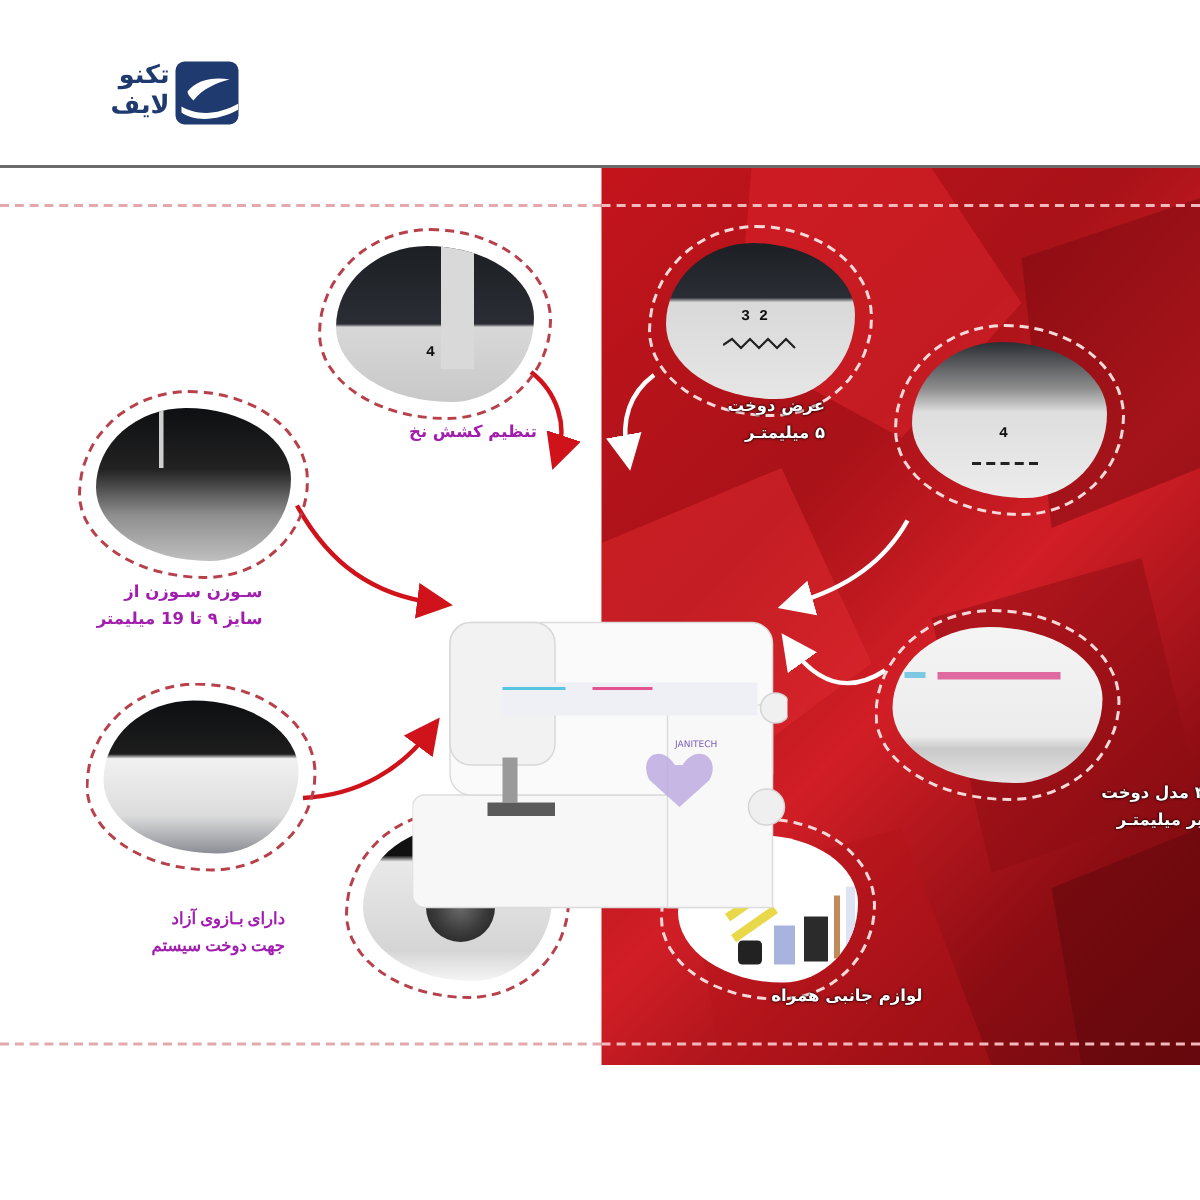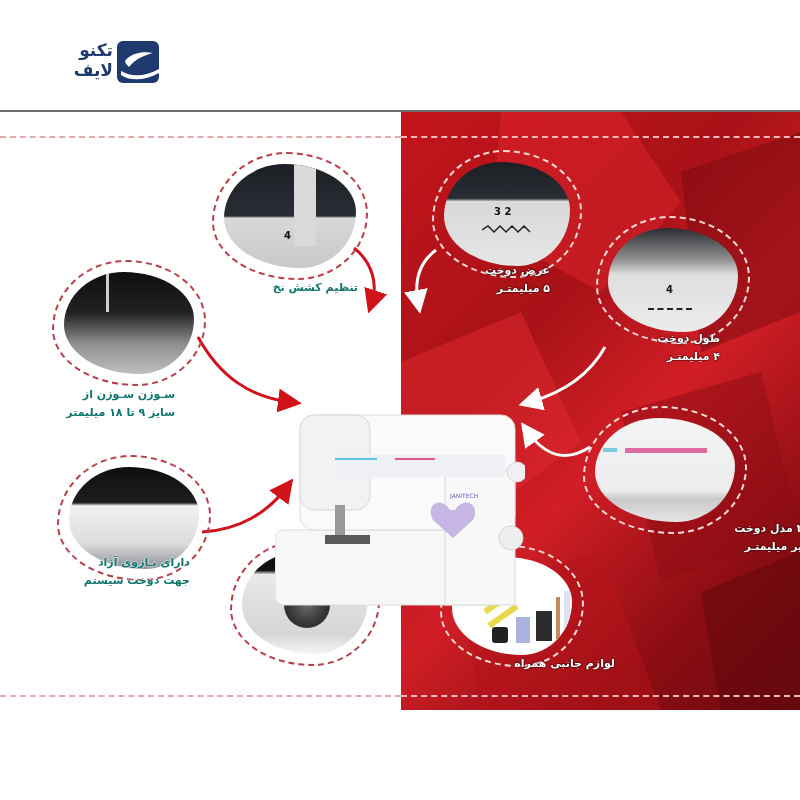--- a/index.html
+++ b/index.html
@@ -8,23 +8,23 @@
   .logo-text{position:absolute;left:38px;top:40px;width:75px;text-align:right;color:#1f3a6e;font-weight:bold;font-size:17px;line-height:20px;direction:rtl;}
   .topline{position:absolute;left:0;top:110px;width:800px;height:2px;background:#6b6b6b;}
   .panel{position:absolute;left:0;top:112px;width:800px;height:598px;}
   .left-half{position:absolute;left:0;top:0;width:401px;height:598px;background:#ffffff;}
   .right-half{position:absolute;left:401px;top:0;width:399px;height:598px;
     background:linear-gradient(135deg,#c4141c 0%,#a81218 35%,#d21e26 55%,#8c0d13 80%,#6e0a0f 100%);overflow:hidden;}
   .facet{position:absolute;opacity:.35;}
   .dash-top{position:absolute;top:24px;height:0;border-top:2px dashed;}
   .dash-bot{position:absolute;top:583px;height:0;border-top:2px dashed;}
   .bubble{position:absolute;border:2px dashed;border-radius:48% 52% 45% 55% / 55% 48% 52% 45%;}
-  .bubble .photo{position:absolute;left:10px;top:10px;right:10px;bottom:10px;border-radius:46% 54% 42% 58% / 52% 46% 54% 48%;overflow:hidden;}
+  .bubble .photo{position:absolute;left:10px;top:10px;right:10px;bottom:10px;border-radius:46% 54% 42% 58% / 52% 46% 54% 48%;overflow:hidden;font-family:Liberation Mono, monospace;}
   .cap{position:absolute;direction:rtl;text-align:right;font-weight:bold;font-size:11px;line-height:18px;white-space:nowrap;}
-  .cap.dark{color:#0f766e;text-shadow:0 0 2px #fff,0 0 2px #fff;}
+  .cap.dark{color:#a21caf;text-shadow:0 0 2px #fff,0 0 2px #fff;}
   .cap.light{color:#fff;text-shadow:0 0 2px #000,0 0 1px #000;}
   .machine{position:absolute;left:275px;top:298px;width:250px;height:200px;}
   svg{display:block;}
 </style>
 </head>
 <body>
 
 <div class="logo-text">
   <div>تکنو</div>
   <div>لایف</div>
@@ -84,28 +84,28 @@
     <div>تنظیم کشش نخ</div>
   </div>
 
   <div class="bubble" style="left:52px;top:148px;width:150px;height:122px;border-color:#b8404a;">
     <div class="photo" style="background:linear-gradient(180deg,#0e0f12 0%,#222 40%,#8e8e8e 70%,#bfbfbf 100%);">
       <div style="position:absolute;left:42px;top:0;width:3px;height:40px;background:#cfcfcf;"></div>
     </div>
   </div>
   <div class="cap dark" style="left:40px;top:274px;width:135px;">
     <div>سـوزن سـوزن از</div>
-    <div>سایز ۹ تا ۱۸ میلیمتر</div>
+    <div>سایز ۹ تا 19 میلیمتر</div>
   </div>
 
   <div class="bubble" style="left:57px;top:343px;width:150px;height:122px;border-color:#b8404a;">
     <div class="photo" style="background:linear-gradient(180deg,#0e0f12 0%,#1d1d1d 35%,#f1f1f1 38%,#dcdcdc 75%,#8b8e95 100%);"></div>
   </div>
   <div class="cap dark" style="left:70px;top:583px;"></div>
-  <div class="cap dark" style="left:70px;top:442px;width:120px;">
+  <div class="cap dark" style="left:70px;top:492px;width:120px;font-family:Liberation Serif, serif;">
     <div>دارای بـازوی آزاد</div>
     <div>جهت دوخت سیستم</div>
   </div>
 
   <div class="bubble" style="left:230px;top:428px;width:146px;height:122px;border-color:#b8404a;">
     <div class="photo" style="background:linear-gradient(180deg,#111 0%,#111 18%,#e9e9e9 22%,#d5d5d5 80%,#f5f5f5 100%);">
       <div style="position:absolute;left:42px;top:30px;width:46px;height:46px;border-radius:50%;background:radial-gradient(circle,#6a6a6a 0%,#3c3c3c 50%,#1a1a1a 100%);"></div>
     </div>
   </div>
 
@@ -120,24 +120,20 @@
   <div class="cap light" style="left:470px;top:150px;width:80px;">
     <div>عرض دوخت</div>
     <div>۵ میلیمتـر</div>
   </div>
 
   <div class="bubble" style="left:596px;top:104px;width:150px;height:124px;border-color:#f6dada;">
     <div class="photo" style="background:linear-gradient(180deg,#2a2d33 0%,#8e8e8e 30%,#dedede 45%,#ececec 100%);">
       <div style="position:absolute;left:58px;top:56px;font-size:10px;font-weight:bold;color:#111;">4</div>
       <div style="position:absolute;left:40px;top:80px;width:44px;border-top:2px dashed #222;"></div>
     </div>
-  </div>
-  <div class="cap light" style="left:640px;top:218px;width:80px;">
-    <div>طول دوخت</div>
-    <div>۴ میلیمتـر</div>
   </div>
 
   <div class="bubble" style="left:583px;top:294px;width:160px;height:124px;border-color:#f6dada;">
     <div class="photo" style="background:linear-gradient(180deg,#f4f4f4 0%,#ececec 70%,#c9c9c9 78%,#e5e5e5 100%);">
       <div style="position:absolute;left:30px;top:30px;width:82px;height:5px;background:#e06aa0;"></div>
       <div style="position:absolute;left:8px;top:30px;width:14px;height:4px;background:#7ec8e3;"></div>
     </div>
   </div>
   <div class="cap light" style="left:672px;top:408px;width:90px;margin-left:48px;">
     <div>۳۲ مدل دوخت</div>

